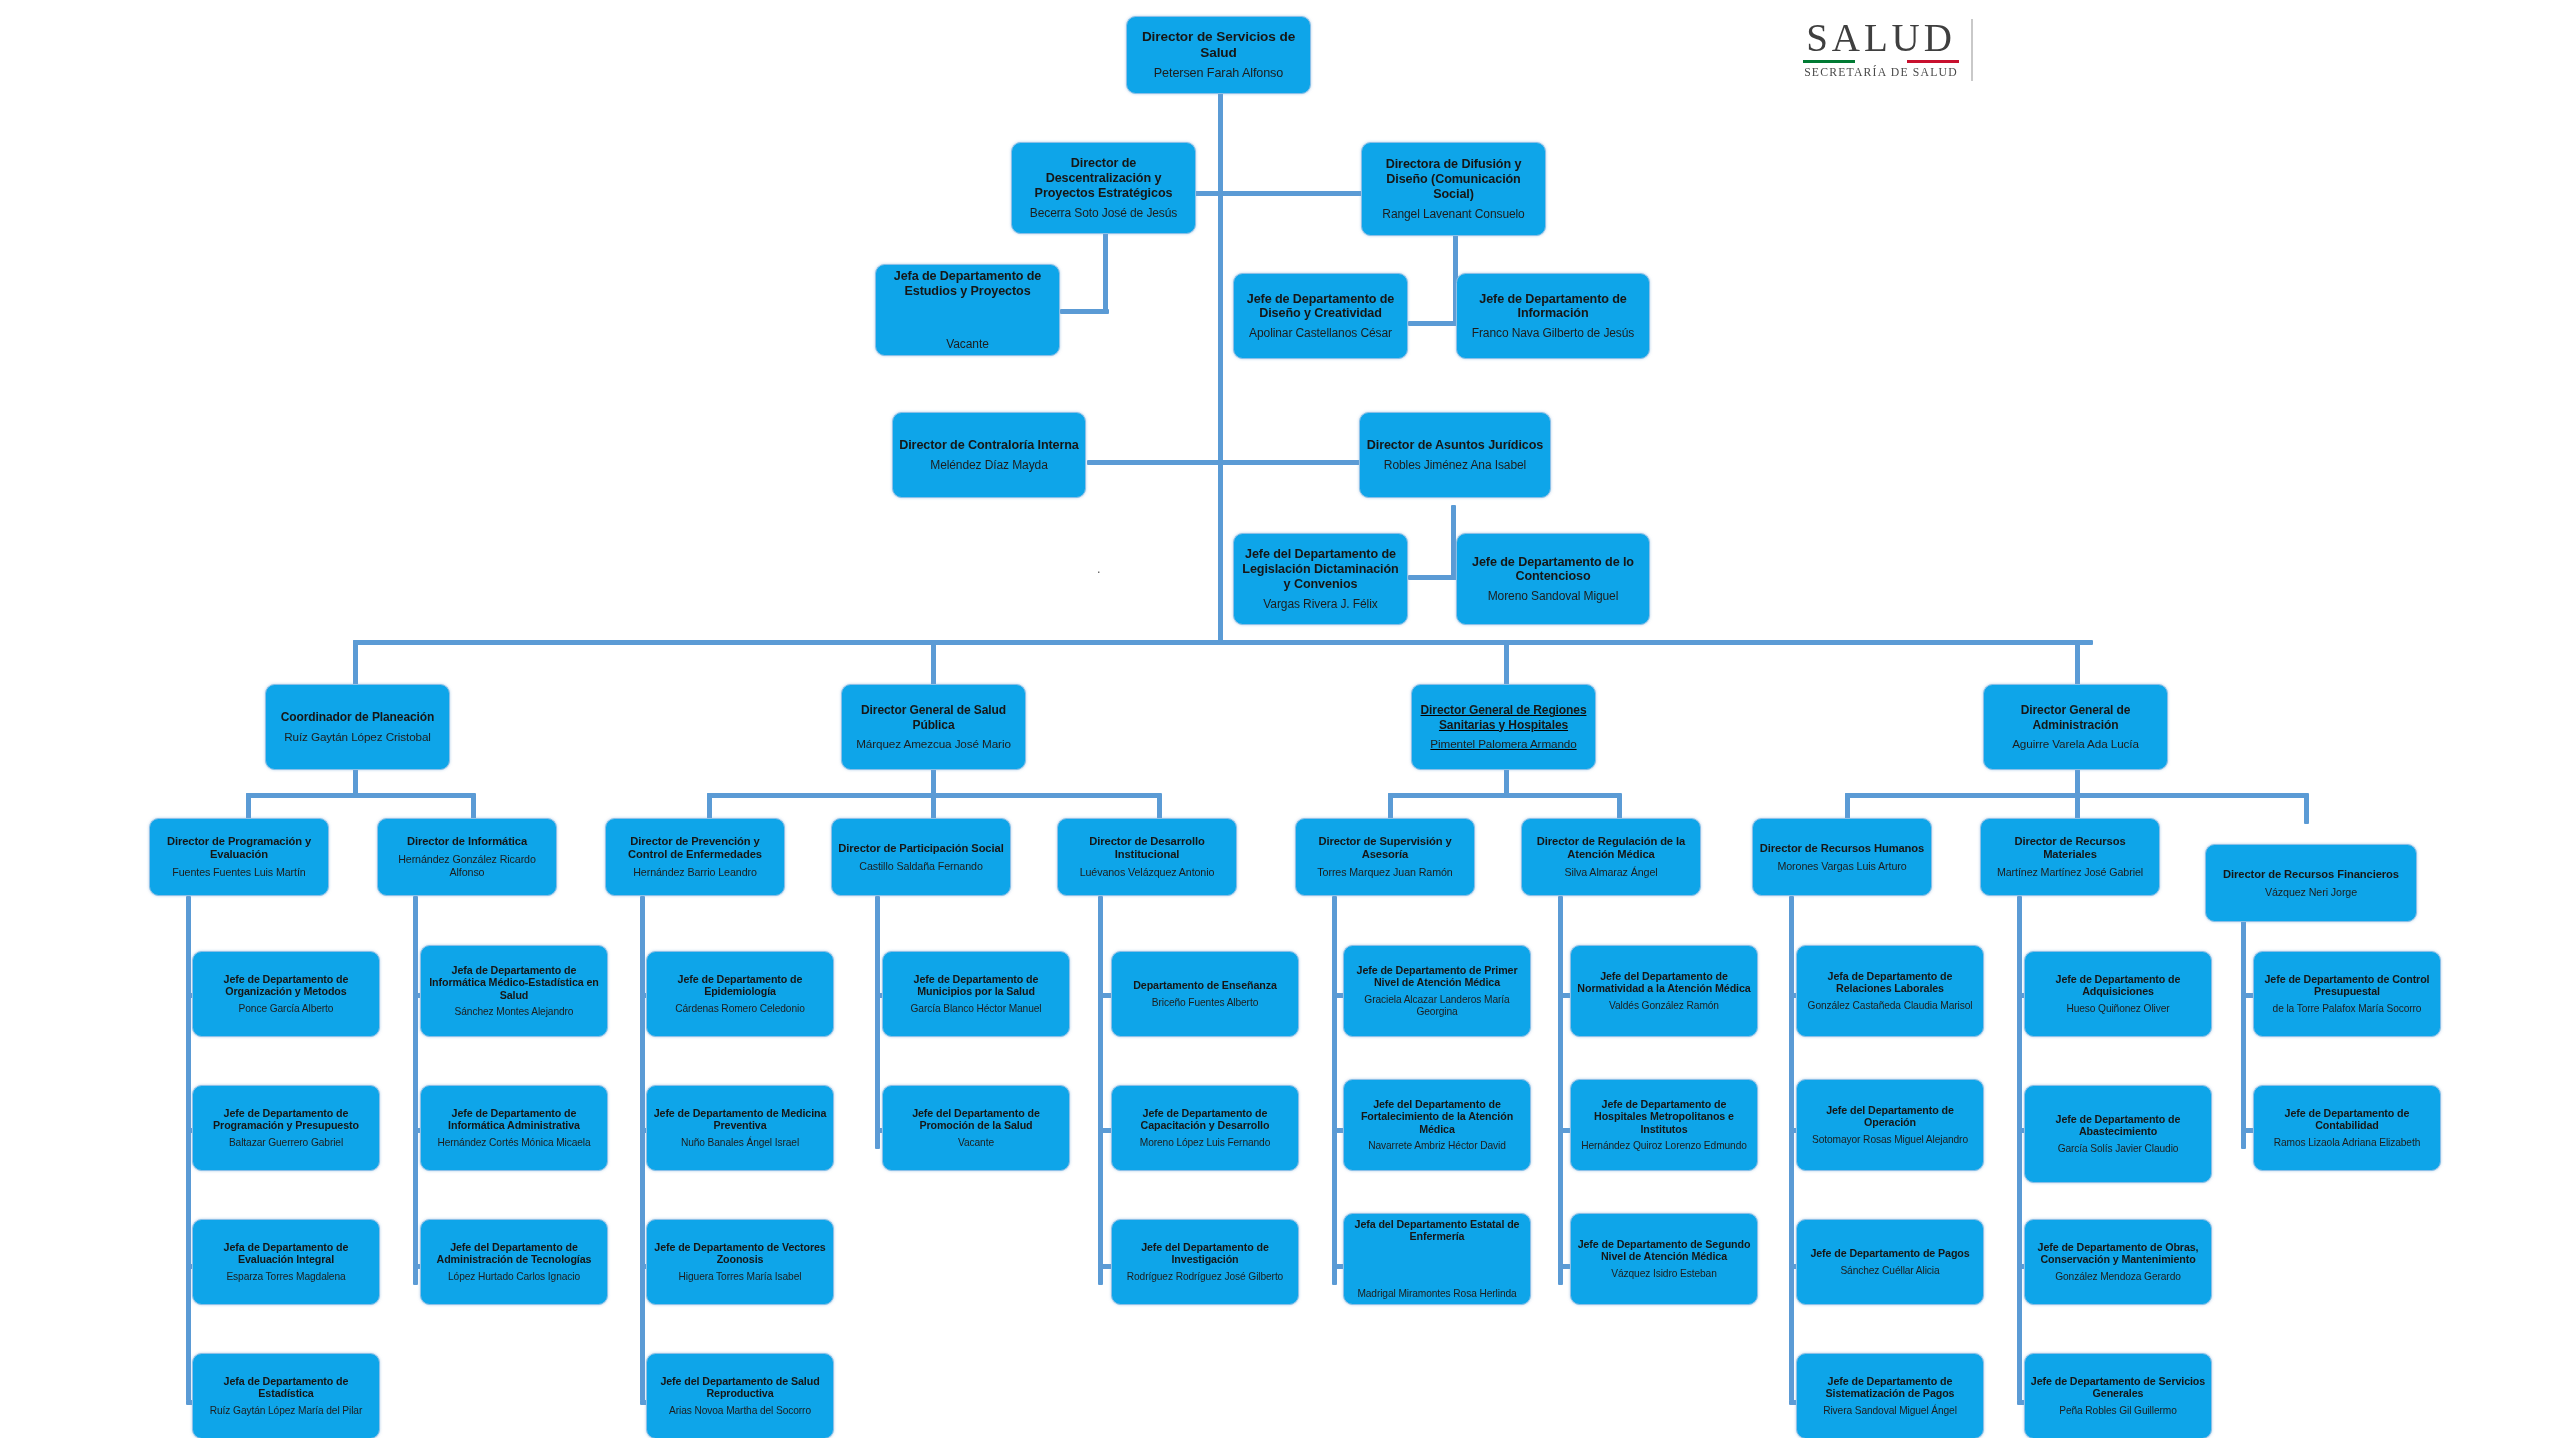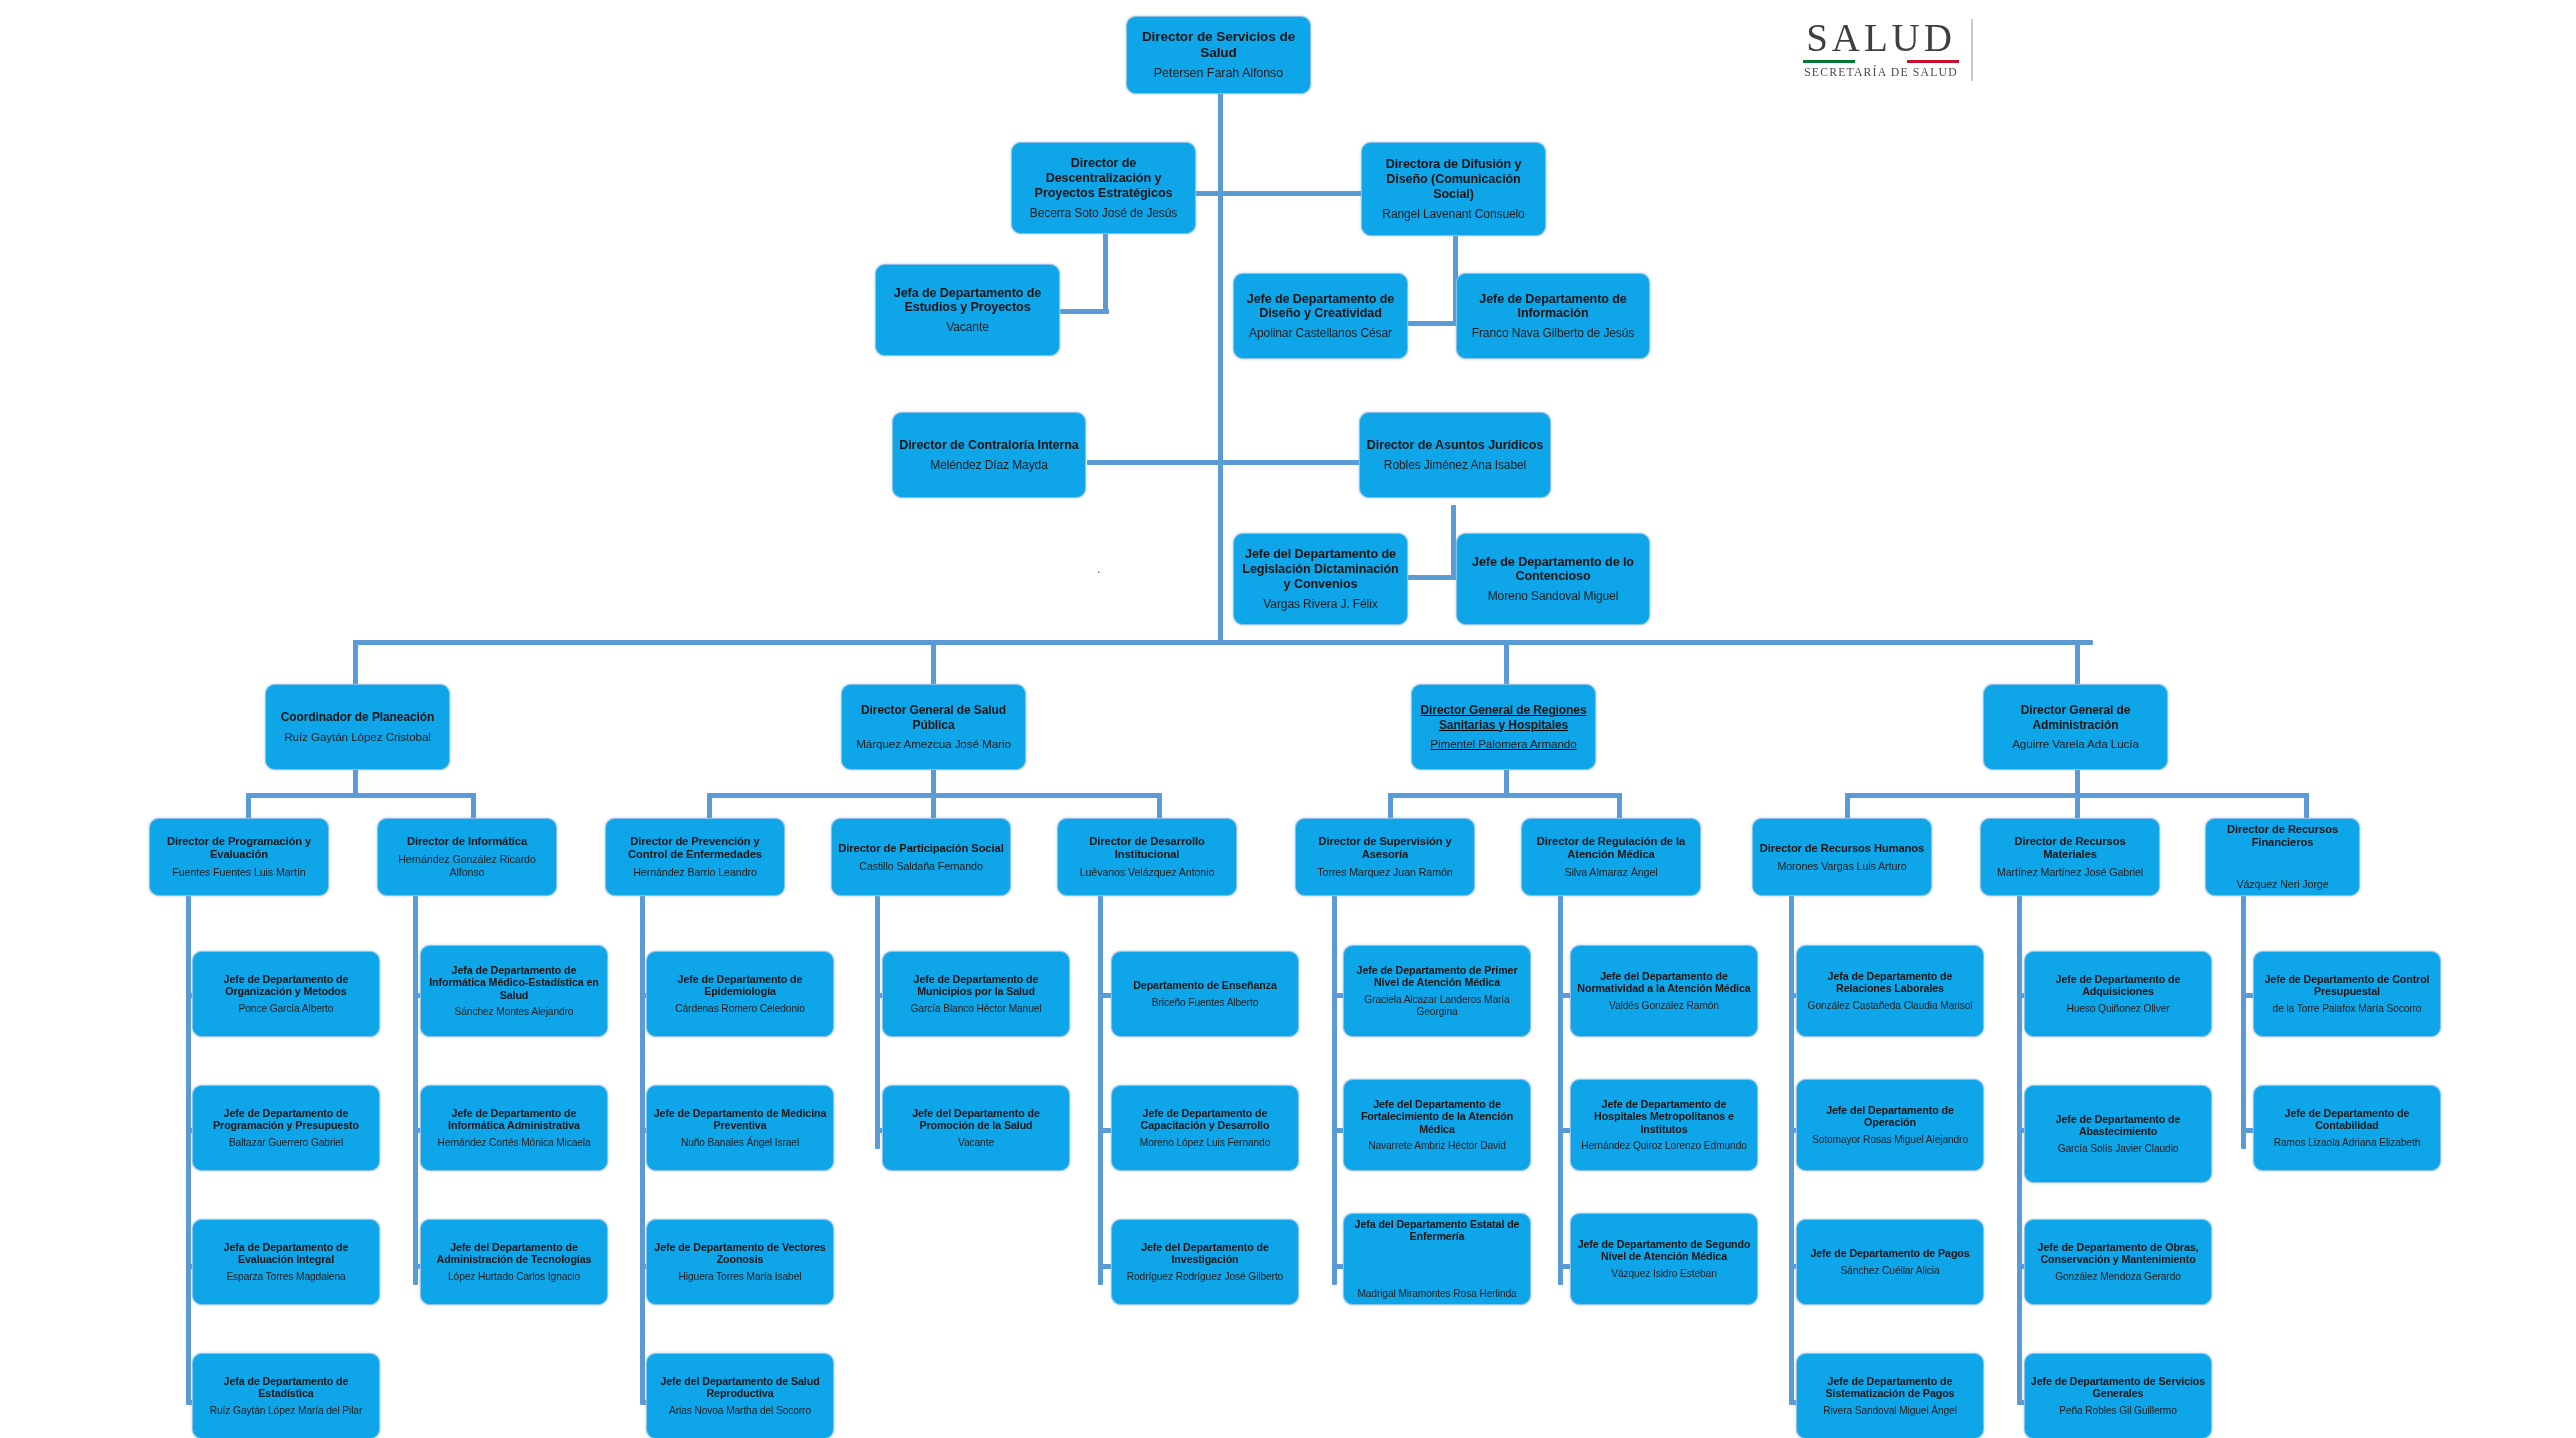--- a/index.html
+++ b/index.html
@@ -187,21 +187,21 @@
   </div>
 
   <div class="node s-lvl2" style="left:1011px;top:142px;width:185px;height:92px;">
     <div class="ttl">Director de Descentralización y Proyectos Estratégicos</div>
     <div class="nm">Becerra Soto José de Jesús</div>
   </div>
   <div class="node s-lvl2" style="left:1361px;top:142px;width:185px;height:94px;">
     <div class="ttl">Directora de Difusión y Diseño (Comunicación Social)</div>
     <div class="nm">Rangel Lavenant Consuelo</div>
   </div>
-  <div class="node s-lvl2" style="left:875px;top:264px;width:185px;height:92px;">
+  <div class="node s-lvl2" style="left:875px;top:264px;width:185px;height:92px;justify-content:space-between;">
     <div class="ttl">Jefa de Departamento de Estudios y Proyectos</div>
     <div class="nm">Vacante</div>
   </div>
   <div class="node s-lvl2" style="left:1233px;top:273px;width:175px;height:86px;">
     <div class="ttl">Jefe de Departamento de Diseño y Creatividad</div>
     <div class="nm">Apolinar Castellanos César</div>
   </div>
   <div class="node s-lvl2" style="left:1456px;top:273px;width:194px;height:86px;">
     <div class="ttl">Jefe de Departamento de Información</div>
     <div class="nm">Franco Nava Gilberto de Jesús</div>
@@ -270,21 +270,21 @@
     <div class="nm">Silva Almaraz Ángel</div>
   </div>
   <div class="node s-dir" style="left:1752px;top:818px;width:180px;height:78px;">
     <div class="ttl">Director de Recursos Humanos</div>
     <div class="nm">Morones Vargas Luis Arturo</div>
   </div>
   <div class="node s-dir" style="left:1980px;top:818px;width:180px;height:78px;">
     <div class="ttl">Director de Recursos Materiales</div>
     <div class="nm">Martínez Martínez José Gabriel</div>
   </div>
-  <div class="node s-dir" style="left:2205px;top:818px;width:155px;height:78px;justify-content:space-between;">
+  <div class="node s-dir" style="left:2205px;top:844px;width:212px;height:78px;">
     <div class="ttl">Director de Recursos Financieros</div>
     <div class="nm">Vázquez Neri Jorge</div>
   </div>
 
   <div class="node s-dept" style="left:192px;top:951px;width:188px;height:86px;">
     <div class="ttl">Jefe de Departamento de Organización y Metodos</div>
     <div class="nm">Ponce García Alberto</div>
   </div>
   <div class="node s-dept" style="left:192px;top:1085px;width:188px;height:86px;">
     <div class="ttl">Jefe de Departamento de Programación y Presupuesto</div>

